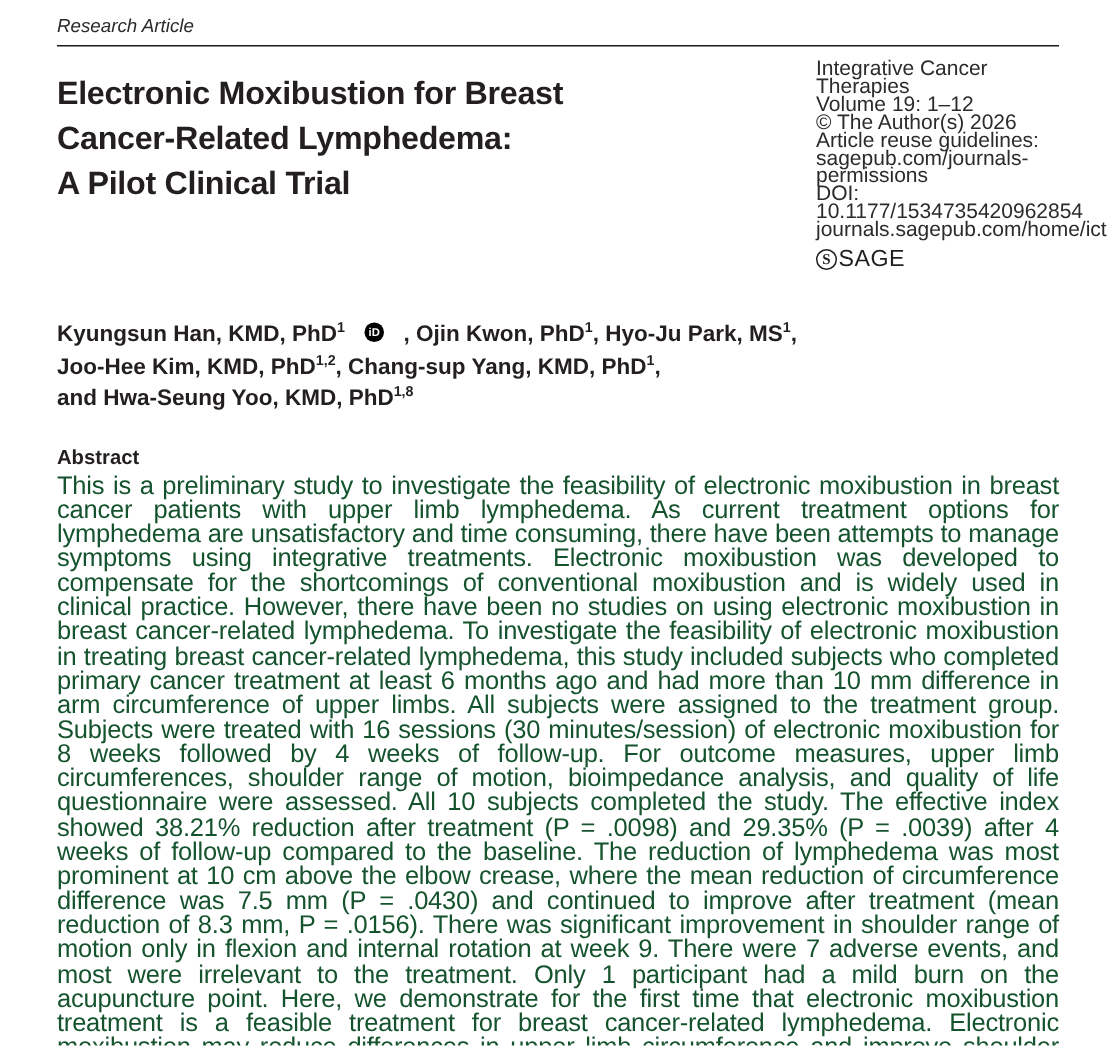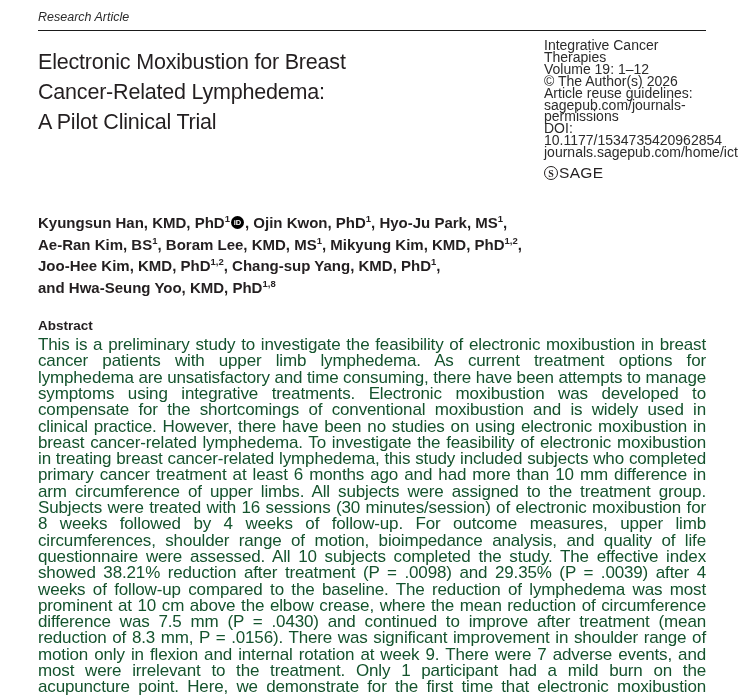--- a/index.html
+++ b/index.html
@@ -14,21 +14,21 @@
   .kicker {
     font-style: italic; font-size: 12.5px; color: #2b2b2b;
   }
   .rule {
     margin-top: 6px; border-top: 1.6px solid #1a1a1a; height: 0;
   }
 
   .head-row { display: flex; justify-content: space-between; }
   .title {
     margin-top: 16px; width: 500px;
-    font-size: 21.5px; font-weight: 400; line-height: 30px;
+    font-size: 21.5px; font-weight: 700; line-height: 30px;
     letter-spacing: -0.2px; white-space: pre-line; color: #231f20;
   }
   .meta { margin-top: 9px; width: 162px; flex-shrink: 0; }
   .meta-line { font-size: 14px; line-height: 11.9px; color: #2b2b2b; }
   .sage-logo { margin-top: 5px; display: flex; align-items: center; }
   .sage-circle {
     display: inline-flex; align-items: center; justify-content: center;
     width: 14px; height: 14px; border: 1.6px solid #231f20; border-radius: 50%;
     font-family: "Liberation Serif", serif; font-weight: 700; font-size: 10px;
     margin-right: 1px;
@@ -38,21 +38,21 @@
   .authors { margin-top: 30px; }
   .author-line {
     font-size: 15px; font-weight: 700; line-height: 21.5px; color: #231f20;
   }
   .author-line sup { font-size: 9.5px; line-height: 0; }
   .orcid {
     display: inline-flex; align-items: center; justify-content: center;
     width: 13px; height: 13px; border-radius: 50%;
     background: #000000; color: #ffffff;
     font-size: 7.5px; font-weight: 700; font-style: normal;
-    vertical-align: 3px; margin: 0 1px;
+    vertical-align: 3px; margin: 0 13px;
   }
 
   .section-heading { font-size: 13.5px; font-weight: 700; color: #231f20; }
   .abstract-heading { margin-top: 20px; }
   .body-text {
     font-size: 17px; line-height: 16.3px; letter-spacing: -0.15px; color: #14532d;
   }
   .abstract { margin-top: 4px; text-align: justify; }
   .keywords-heading { margin-top: 13px; }
   .keywords { margin-top: 3px; }
@@ -83,21 +83,20 @@
         </div>
       <div class="sage-logo">
         <span class="sage-circle">S</span>
           <span class="sage-text">SAGE</span>
       </div>
     </div>
   </div>
 
   <div class="authors" id="authors">
       <div class="author-line"><span>Kyungsun Han, KMD, PhD</span><sup>1</sup><span class="orcid">iD</span><span>, Ojin Kwon, PhD</span><sup>1</sup><span>, Hyo-Ju Park, MS</span><sup>1</sup><span>,</span></div>
-      <div class="author-line"><span>Ae-Ran Kim, BS</span><sup>1</sup><span>, Boram Lee, KMD, MS</span><sup>1</sup><span>, Mikyung Kim, KMD, PhD</span><sup>1,2</sup><span>,</span></div>
       <div class="author-line"><span>Joo-Hee Kim, KMD, PhD</span><sup>1,2</sup><span>, Chang-sup Yang, KMD, PhD</span><sup>1</sup><span>,</span></div>
       <div class="author-line"><span>and Hwa-Seung Yoo, KMD, PhD</span><sup>1,8</sup></div>
     </div>
 
   <div class="section-heading abstract-heading">Abstract</div>
   <p class="body-text abstract">This is a preliminary study to investigate the feasibility of electronic moxibustion in breast cancer patients with upper limb lymphedema. As current treatment options for lymphedema are unsatisfactory and time consuming, there have been attempts to manage symptoms using integrative treatments. Electronic moxibustion was developed to compensate for the shortcomings of conventional moxibustion and is widely used in clinical practice. However, there have been no studies on using electronic moxibustion in breast cancer-related lymphedema. To investigate the feasibility of electronic moxibustion in treating breast cancer-related lymphedema, this study included subjects who completed primary cancer treatment at least 6 months ago and had more than 10 mm difference in arm circumference of upper limbs. All subjects were assigned to the treatment group. Subjects were treated with 16 sessions (30 minutes/session) of electronic moxibustion for 8 weeks followed by 4 weeks of follow-up. For outcome measures, upper limb circumferences, shoulder range of motion, bioimpedance analysis, and quality of life questionnaire were assessed. All 10 subjects completed the study. The effective index showed 38.21% reduction after treatment (P = .0098) and 29.35% (P = .0039) after 4 weeks of follow-up compared to the baseline. The reduction of lymphedema was most prominent at 10 cm above the elbow crease, where the mean reduction of circumference difference was 7.5 mm (P = .0430) and continued to improve after treatment (mean reduction of 8.3 mm, P = .0156). There was significant improvement in shoulder range of motion only in flexion and internal rotation at week 9. There were 7 adverse events, and most were irrelevant to the treatment. Only 1 participant had a mild burn on the acupuncture point. Here, we demonstrate for the first time that electronic moxibustion treatment is a feasible treatment for breast cancer-related lymphedema. Electronic moxibustion may reduce differences in upper limb circumference and improve shoulder range of motion. A future comparative clinical trial is needed to confirm the clinical efficacy of this treatment.</p>
 
   <div class="section-heading keywords-heading">Keywords</div>
 
   <p class="body-text dates">Submitted May 25, 2020; revised August 30, 2020; accepted April 9, 2020</p>

